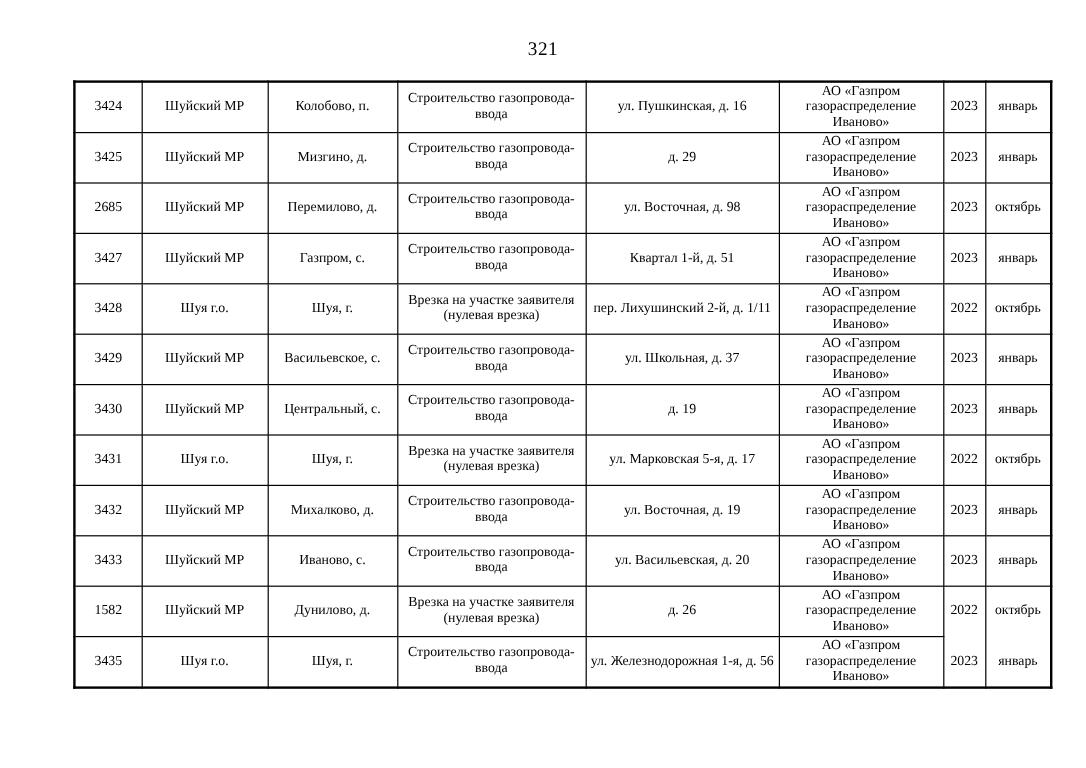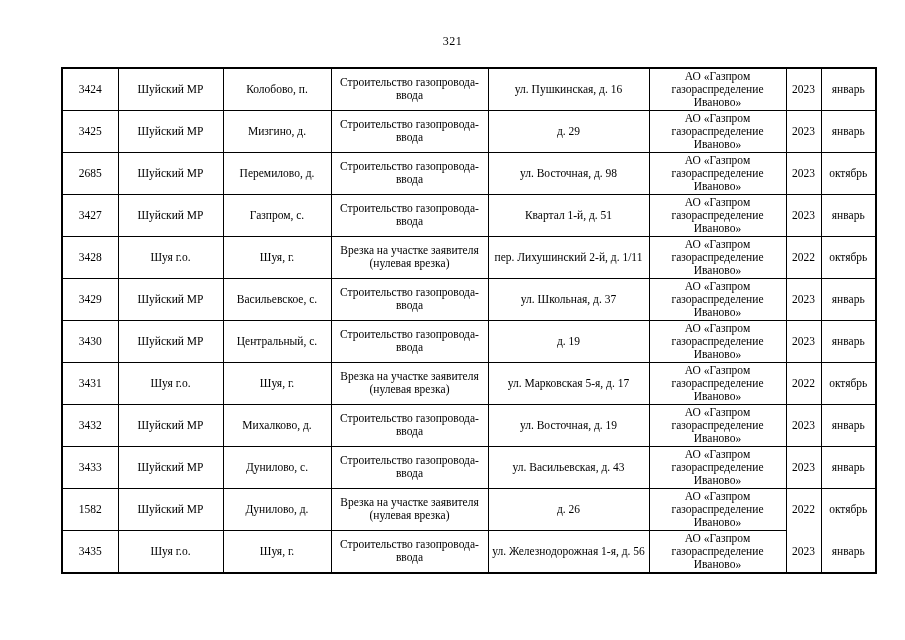--- a/index.html
+++ b/index.html
@@ -10,21 +10,21 @@
   body {
     width: 905px;
     height: 640px;
     font-family: "Liberation Serif", serif;
     color: #000000;
     overflow: hidden;
   }
   .page-number {
     margin-top: 33px;
     text-align: center;
-    font-size: 12px;
+    font-size: 16px;
     line-height: 17px;
     letter-spacing: 0.5px;
   }
   .doc-table {
     border-collapse: collapse;
     table-layout: fixed;
     width: 814px;
     margin-left: 61px;
     margin-top: 17px;
   }
@@ -165,23 +165,23 @@
           <td>Михалково, д.</td>
           <td>Строительство газопровода-ввода</td>
           <td>ул. Восточная, д. 19</td>
           <td>АО «Газпром газораспределение Иваново»</td>
           <td>2023</td>
           <td>январь</td>
         </tr>
         <tr>
           <td>3433</td>
           <td>Шуйский МР</td>
-          <td>Дунилово, с.</td>
-          <td>Строительство газопровода-ввода</td>
-          <td>ул. Васильевская, д. 43</td>
+          <td>Иваново, с.</td>
+          <td>Строительство газопровода-ввода</td>
+          <td>ул. Васильевская, д. 20</td>
           <td>АО «Газпром газораспределение Иваново»</td>
           <td>2023</td>
           <td>январь</td>
         </tr>
         <tr>
           <td>1582</td>
           <td>Шуйский МР</td>
           <td>Дунилово, д.</td>
           <td>Врезка на участке заявителя (нулевая врезка)</td>
           <td>д. 26</td>

